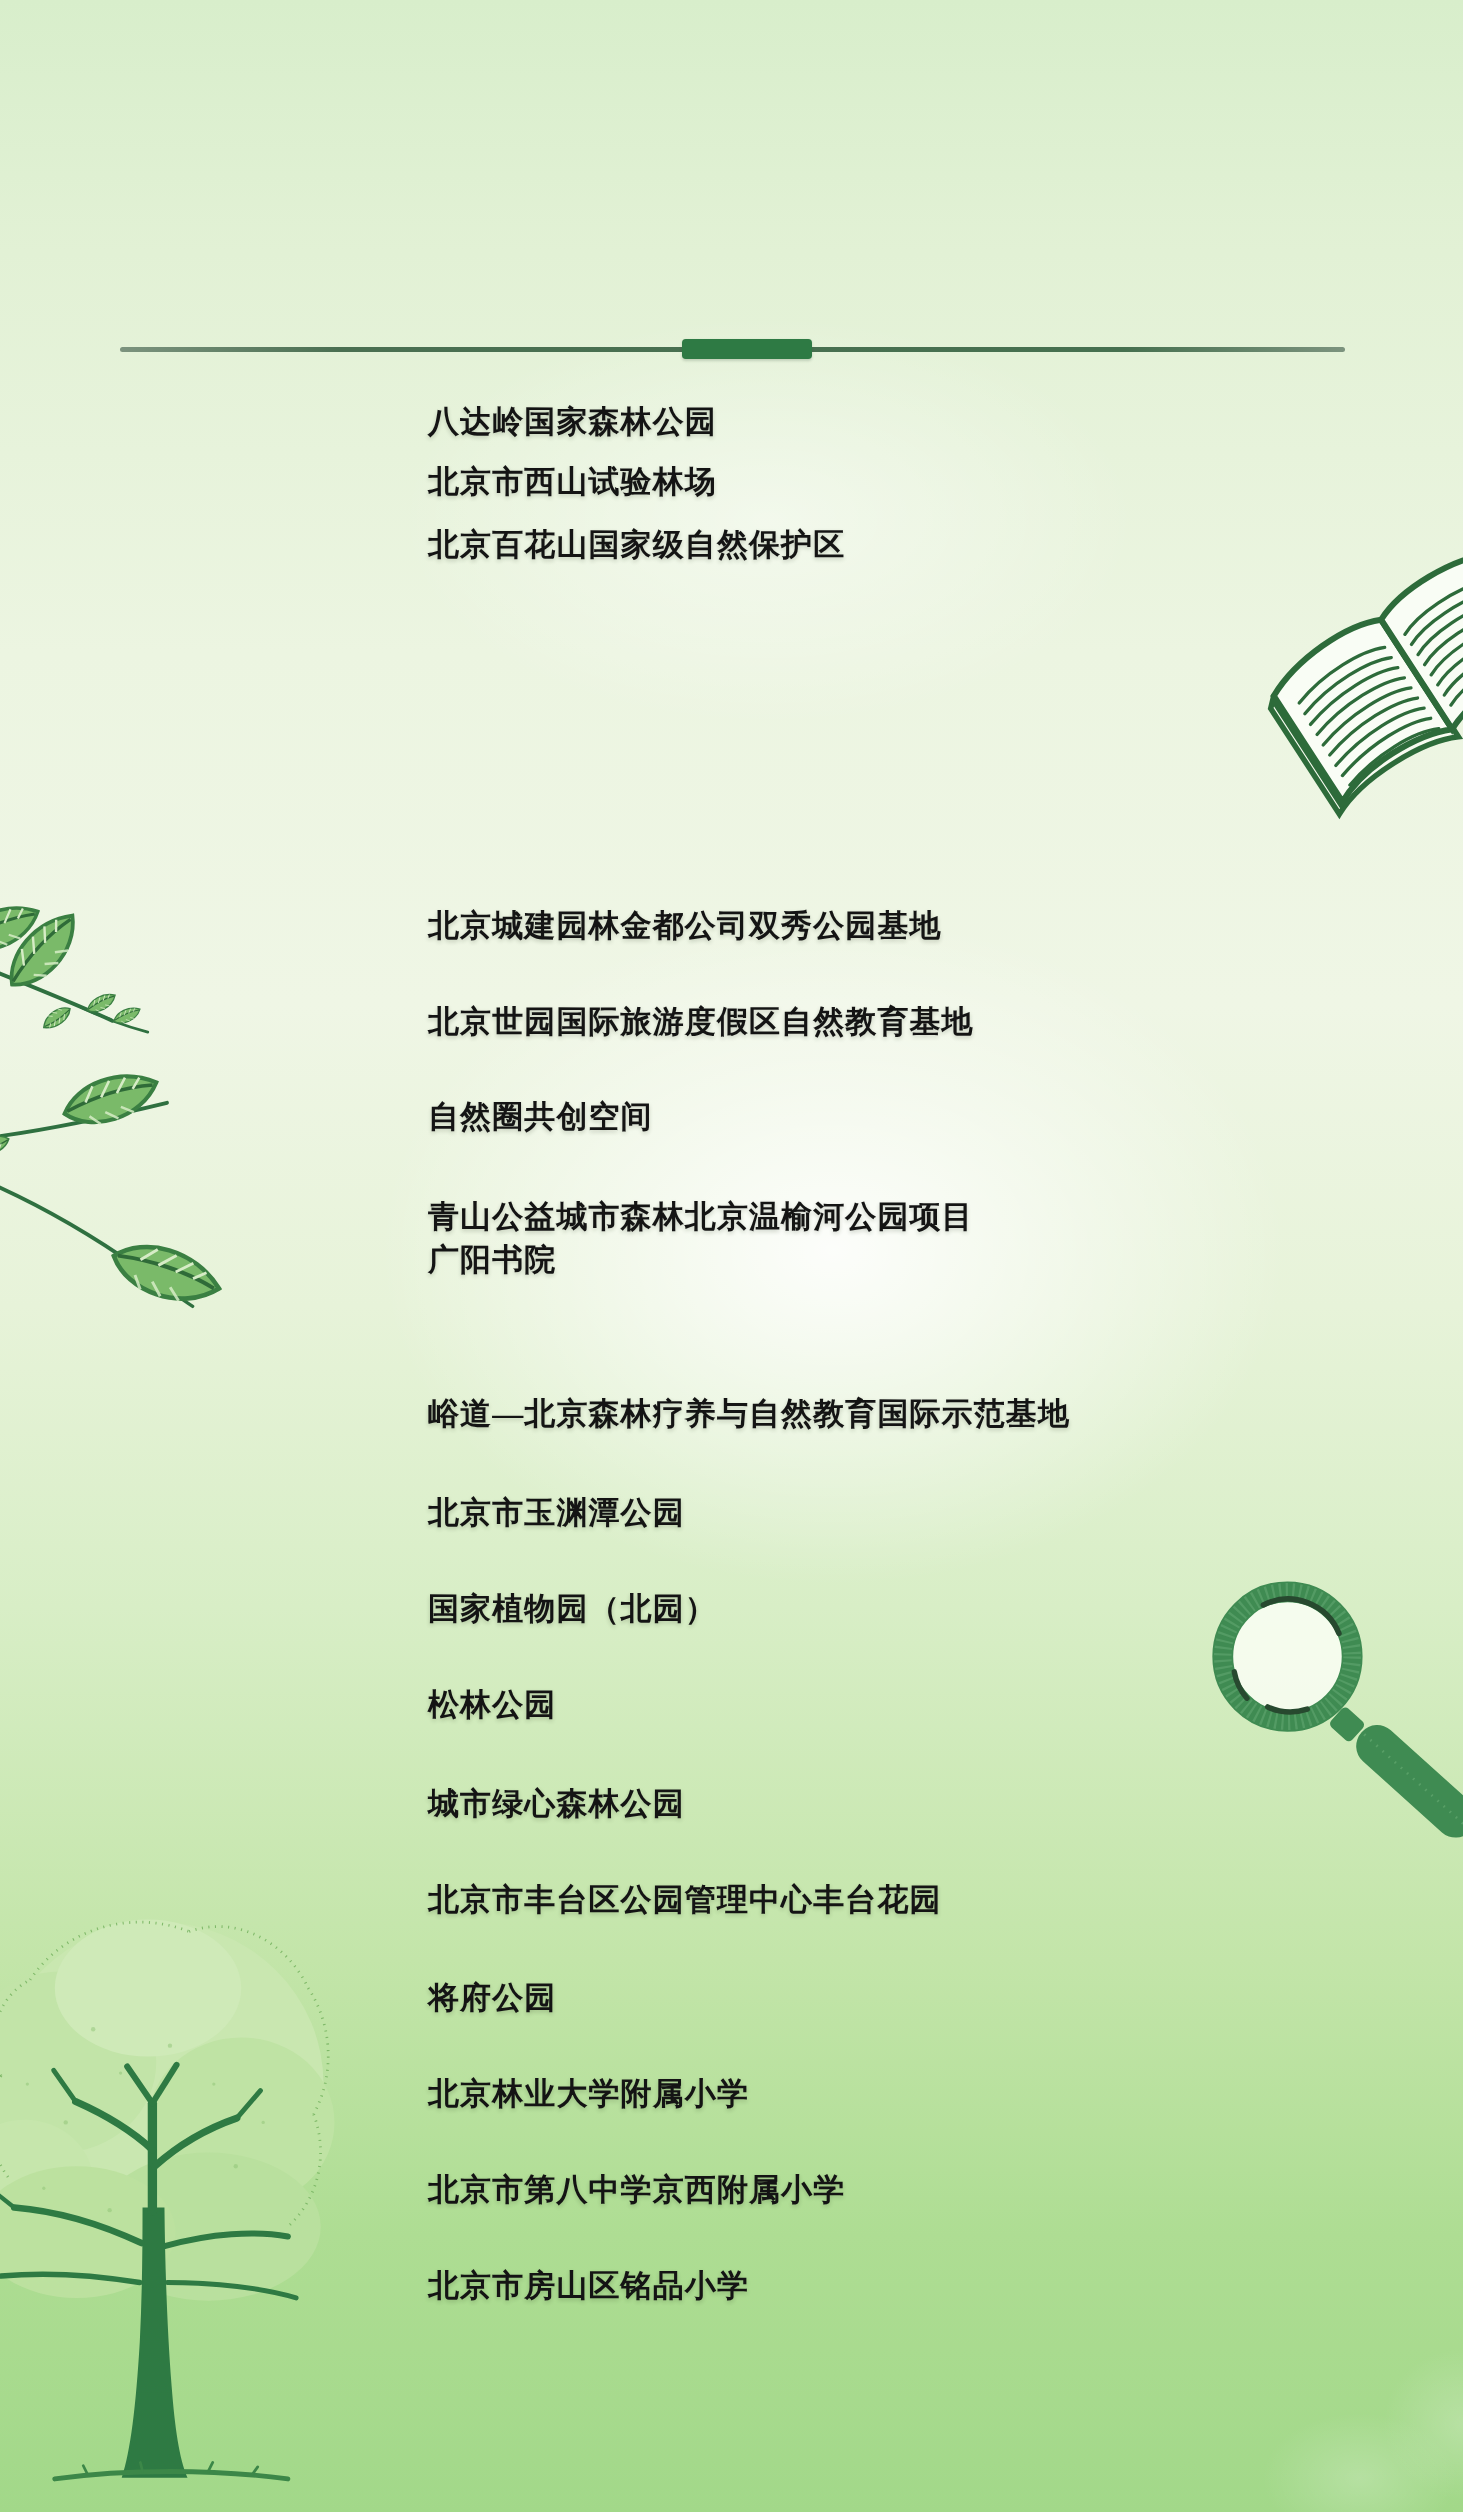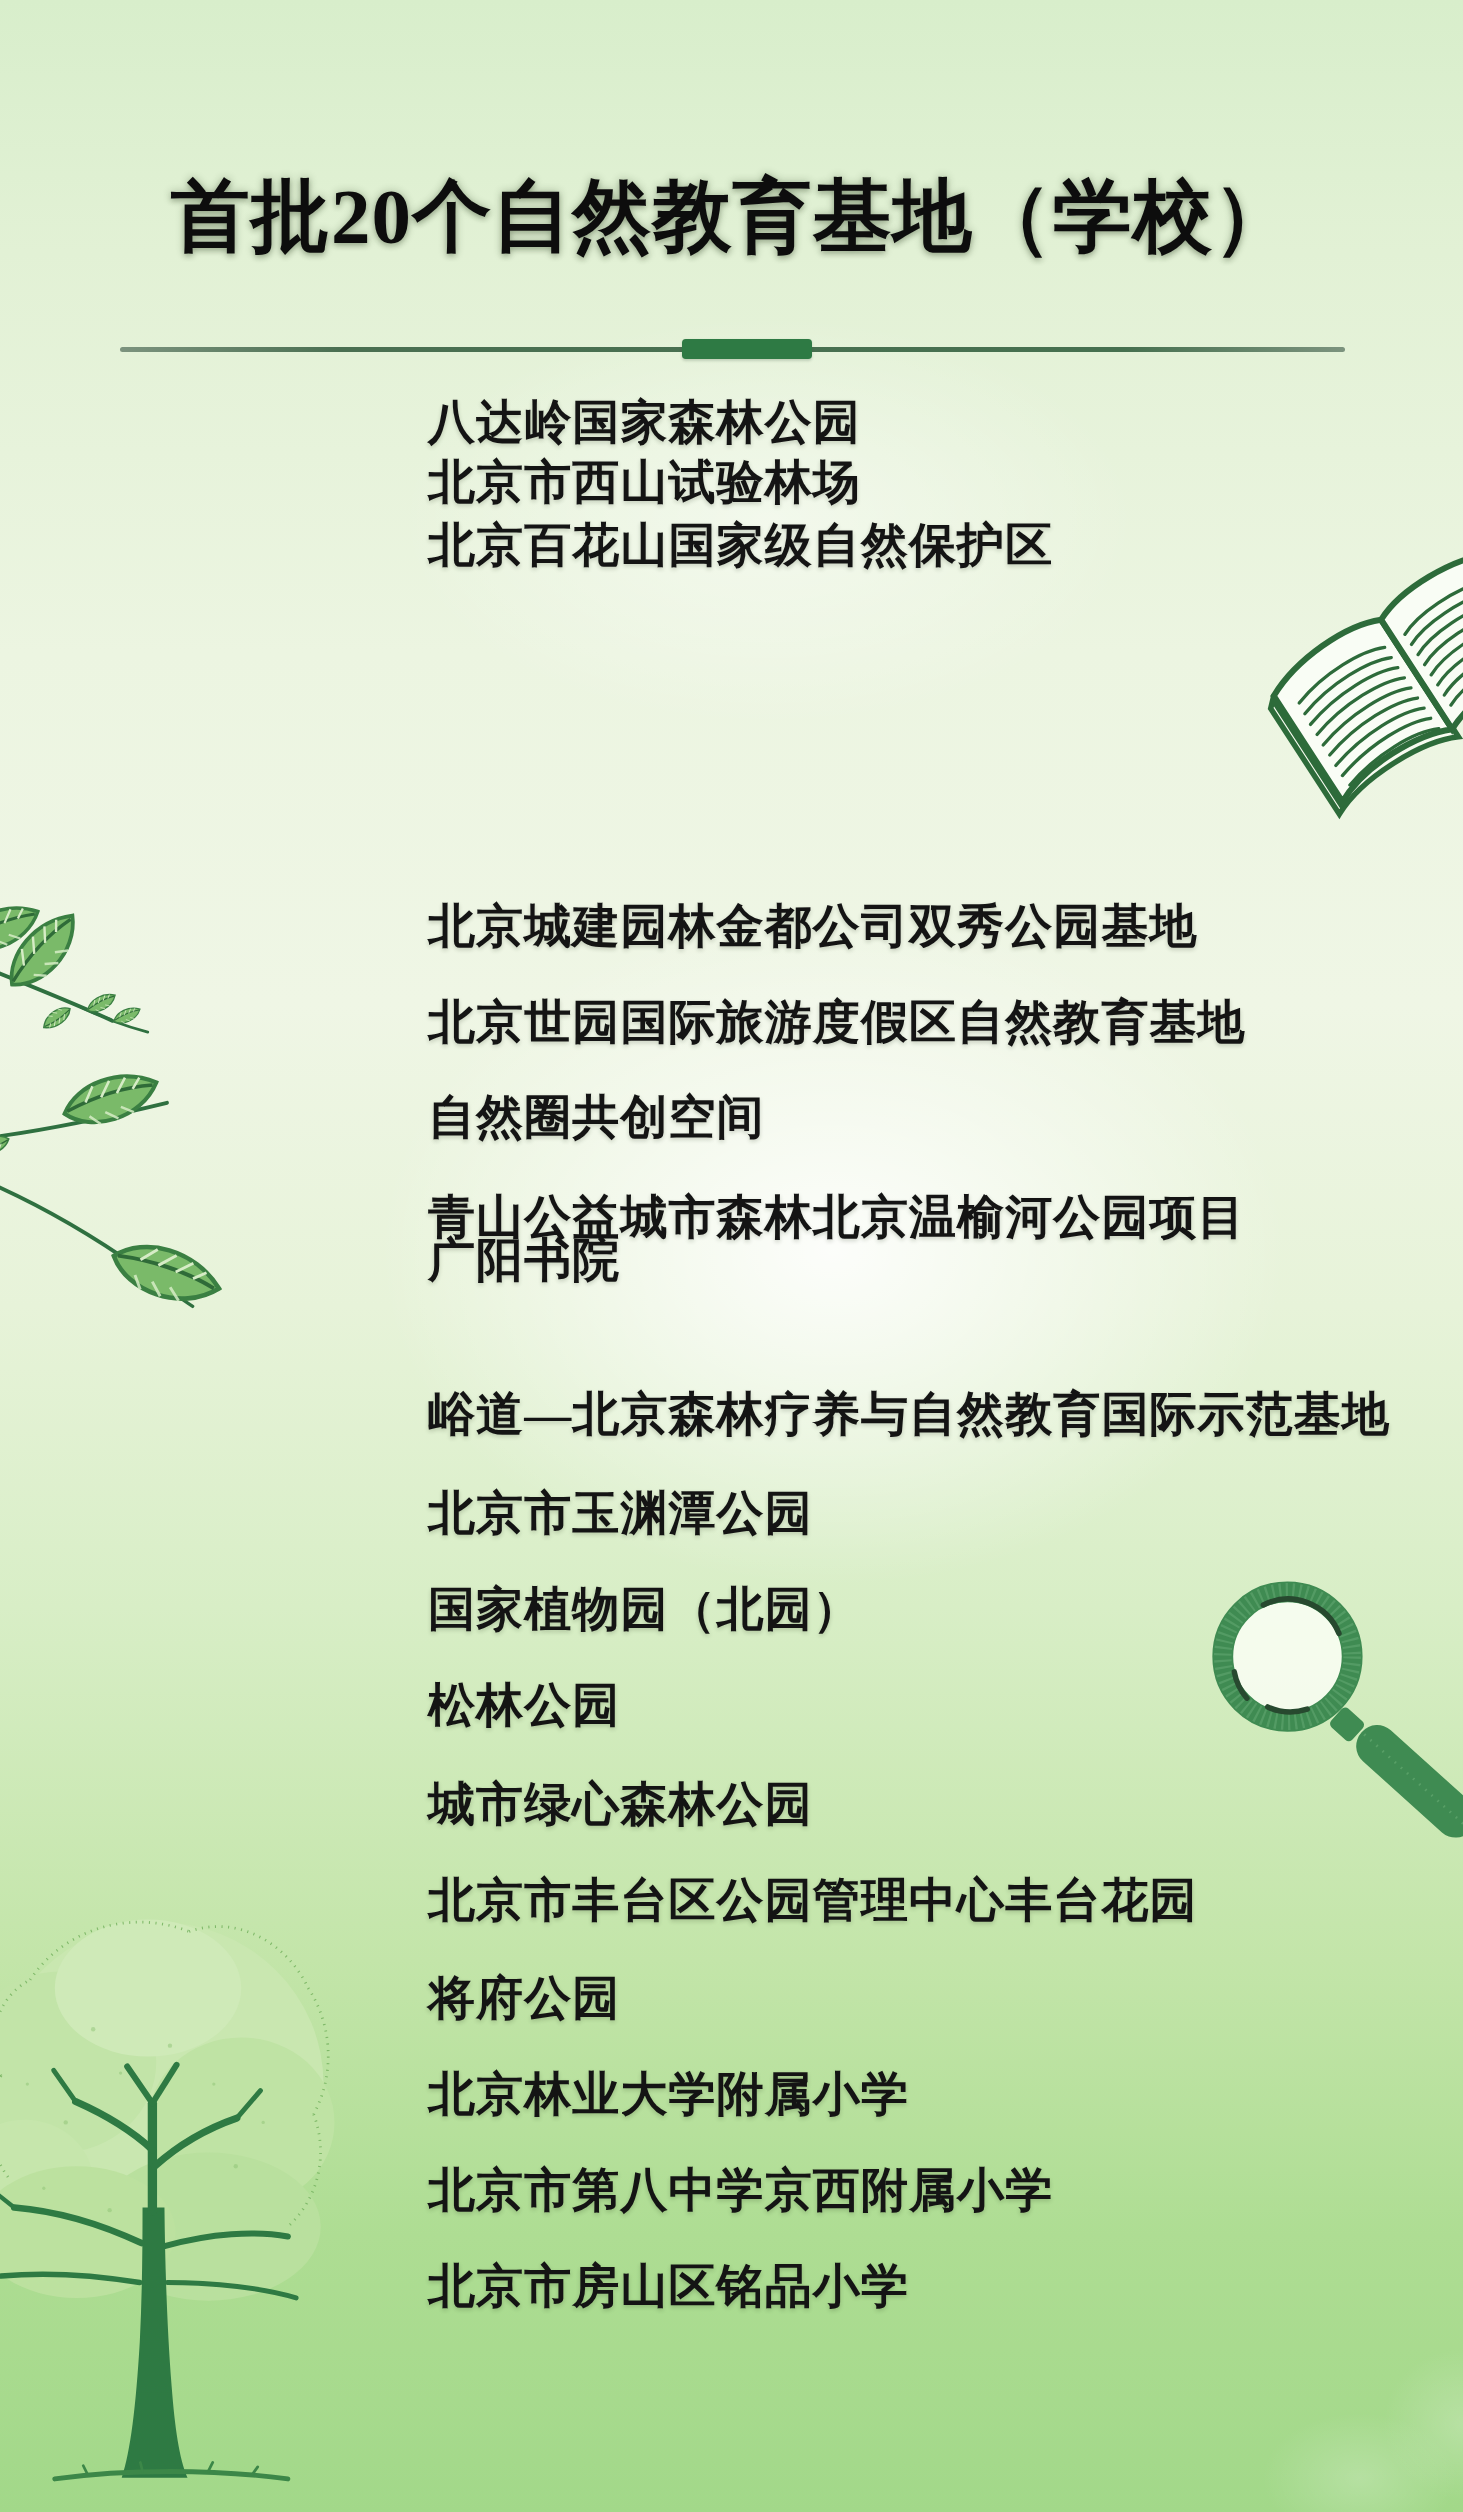--- a/index.html
+++ b/index.html
@@ -27,38 +27,37 @@
     border-radius:2.7px;
     background:linear-gradient(90deg,#7c937e 0%,#4a6f51 18%,#46704f 82%,#7c937e 100%);
   }
   .divider-accent {
     position:absolute; left:682px; top:339px; width:130px; height:20px;
     border-radius:3.8px; background:#2e7a44;
     box-shadow:0 1.6px 2.7px rgba(20,50,25,0.18);
   }
   .list-item {
     position:absolute; left:428px;
-    font-size:47px; font-weight:700; line-height:50px;
+    font-size:31px; font-weight:700; line-height:50px;
     letter-spacing:1.1px; white-space:nowrap;
     color:#141414;
     text-shadow:0 2.2px 4.4px rgba(25,40,15,0.20);
   }
   .deco { position:absolute; }
   .deco svg { overflow:visible; display:block; }
   .smudge {
     position:absolute; border-radius:50%;
     background:radial-gradient(ellipse at center, rgba(255,255,255,0.20), rgba(255,255,255,0) 70%);
   }
 </style>
 </head>
 <body>
 
 <div class="page">
 
-  <div class="title">首批20个自然教育基地（学校）</div>
 
   <div class="divider-line"></div>
   <div class="divider-accent"></div>
 
   <div class="list-item" style="top:397px">八达岭国家森林公园</div>
   <div class="list-item" style="top:457px">北京市西山试验林场</div>
   <div class="list-item" style="top:520px">北京百花山国家级自然保护区</div>
   <div class="list-item" style="top:997px">北京世园国际旅游度假区自然教育基地</div>
   <div class="list-item" style="top:901px">北京城建园林金都公司双秀公园基地</div>
   <div class="list-item" style="top:1092px">自然圈共创空间</div>

